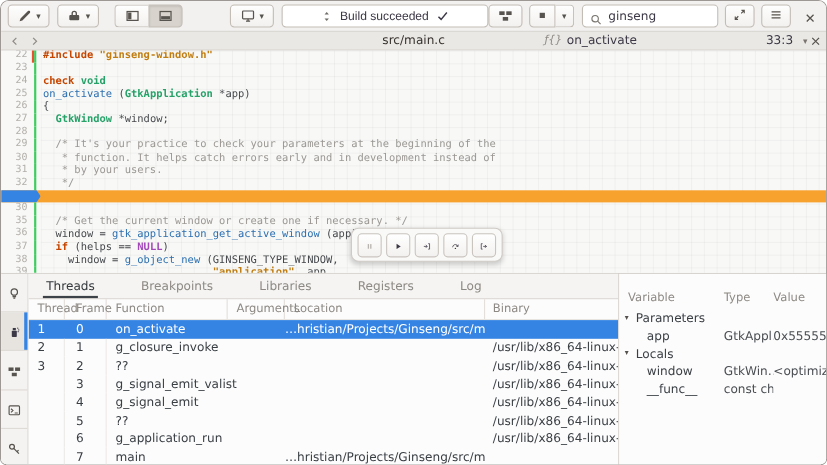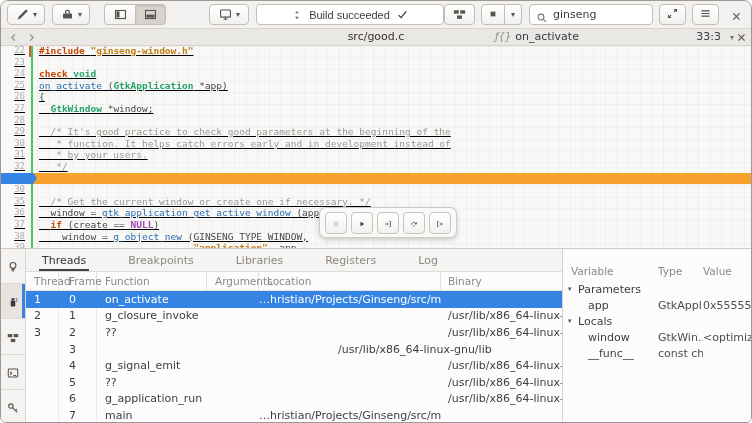--- a/index.html
+++ b/index.html
@@ -43,21 +43,21 @@
   .cursorpos{position:absolute;right:30px;top:0;color:#3d3846;}
   .edcaret{position:absolute;right:17px;top:0;color:#7a756f;font-size:8px;line-height:17px;}
   .edclose{position:absolute;right:3px;top:2px;width:13px;height:13px;color:#57534e;}
 
   
   .editor{position:relative;height:202px;background:#f8f8f7;overflow:hidden;}
   .editor::before{content:'';position:absolute;left:36px;top:0;right:0;bottom:0;
     background-image:linear-gradient(rgba(0,0,0,.035) 1px,transparent 1px),linear-gradient(90deg,rgba(0,0,0,.035) 1px,transparent 1px);
     background-size:11.6px 11.6px;pointer-events:none;}
   .codewrap{position:relative;margin-top:-1px;}
-  .cline{display:flex;height:11.6px;line-height:11.6px;font-family:"DejaVu Sans Mono","Liberation Mono",monospace;font-size:9.5px;white-space:pre;position:relative;text-decoration:underline;}
+  .cline{display:flex;height:11.6px;line-height:11.6px;font-family:"DejaVu Sans Mono","Liberation Mono",monospace;font-size:9.5px;white-space:pre;position:relative;}
   .gut{display:flex;width:36px;flex:none;position:relative;z-index:2;}
   .gnum{width:28px;text-align:right;padding-right:4px;color:#b2afa9;font-size:9px;}
   .dslot,.dtick{width:2px;flex:none;}
   .dtick{background:#e8522f;}
   .gbar{width:2px;flex:none;background:#40cd60;}
   .code{padding-left:2px;position:relative;z-index:1;}
   .tok.pp,.tok.kw{color:#c64600;font-weight:bold;}
   .tok.type{color:#26a269;font-weight:bold;}
   .tok.str{color:#c17d11;font-weight:bold;}
   .tok.fn{color:#2b6fb0;}
@@ -214,50 +214,50 @@
 
   <div class="edhead">
     <div class="nav">
       <span class="ic"><svg viewBox="0 0 16 16" fill="none" stroke="currentColor" stroke-width="1.6">
             <path d="M10 3.5L5.5 8l4.5 4.5"></path>
           </svg></span>
       <span class="ic"><svg viewBox="0 0 16 16" fill="none" stroke="currentColor" stroke-width="1.6">
             <path d="M6 3.5L10.5 8 6 12.5"></path>
           </svg></span>
     </div>
-    <div class="edtitle">src/good.c</div>
+    <div class="edtitle">src/main.c</div>
     <div class="fnctx">
       <span class="sym">ƒ{}</span>
       <span class="nm">on_activate</span>
     </div>
     <span class="cursorpos">33:3</span>
     <span class="edcaret">▾</span>
     <span class="edclose ic"><svg viewBox="0 0 16 16" stroke="currentColor" stroke-width="1.4">
           <path d="M4.2 4.2l7.6 7.6M11.8 4.2l-7.6 7.6"></path>
         </svg></span>
   </div>
 
   <div class="editor">
     <div class="codewrap">
         <div class="cline"><span class="gut"><span class="gnum">22</span><span class="dtick"></span><span class="gbar"></span></span><span class="code"><span class="tok pp">#include</span><span class="tok pl"> </span><span class="tok str">"ginseng-window.h"</span></span></div>
         <div class="cline"><span class="gut"><span class="gnum">23</span><span class="dslot"></span><span class="gbar"></span></span><span class="code"></span></div>
         <div class="cline"><span class="gut"><span class="gnum">24</span><span class="dslot"></span><span class="gbar"></span></span><span class="code"><span class="tok kw">check</span><span class="tok pl"> </span><span class="tok type">void</span></span></div>
         <div class="cline"><span class="gut"><span class="gnum">25</span><span class="dslot"></span><span class="gbar"></span></span><span class="code"><span class="tok fn">on_activate</span><span class="tok pl"> (</span><span class="tok type">GtkApplication</span><span class="tok pl"> *app)</span></span></div>
         <div class="cline"><span class="gut"><span class="gnum">26</span><span class="dslot"></span><span class="gbar"></span></span><span class="code"><span class="tok pl">{</span></span></div>
         <div class="cline"><span class="gut"><span class="gnum">27</span><span class="dslot"></span><span class="gbar"></span></span><span class="code"><span class="tok pl">  </span><span class="tok type">GtkWindow</span><span class="tok pl"> *window;</span></span></div>
         <div class="cline"><span class="gut"><span class="gnum">28</span><span class="dslot"></span><span class="gbar"></span></span><span class="code"></span></div>
-        <div class="cline"><span class="gut"><span class="gnum">29</span><span class="dslot"></span><span class="gbar"></span></span><span class="code"><span class="tok cmt">  /* It's good practice to check good parameters at the beginning of the</span></span></div>
+        <div class="cline"><span class="gut"><span class="gnum">29</span><span class="dslot"></span><span class="gbar"></span></span><span class="code"><span class="tok cmt">  /* It's your practice to check your parameters at the beginning of the</span></span></div>
         <div class="cline"><span class="gut"><span class="gnum">30</span><span class="dslot"></span><span class="gbar"></span></span><span class="code"><span class="tok cmt">   * function. It helps catch errors early and in development instead of</span></span></div>
         <div class="cline"><span class="gut"><span class="gnum">31</span><span class="dslot"></span><span class="gbar"></span></span><span class="code"><span class="tok cmt">   * by your users.</span></span></div>
         <div class="cline"><span class="gut"><span class="gnum">32</span><span class="dslot"></span><span class="gbar"></span></span><span class="code"><span class="tok cmt">   */</span></span></div>
         <div class="cline exec"><span class="gut"><span class="gnum">33</span><span class="dslot"></span><span class="gbar"></span></span></div>
         <div class="cline"><span class="gut"><span class="gnum">30</span><span class="dslot"></span><span class="gbar"></span></span><span class="code"></span></div>
         <div class="cline"><span class="gut"><span class="gnum">35</span><span class="dslot"></span><span class="gbar"></span></span><span class="code"><span class="tok cmt">  /* Get the current window or create one if necessary. */</span></span></div>
         <div class="cline"><span class="gut"><span class="gnum">36</span><span class="dslot"></span><span class="gbar"></span></span><span class="code"><span class="tok pl">  window = </span><span class="tok fn">gtk_application_get_active_window</span><span class="tok pl"> (app);</span></span></div>
-        <div class="cline"><span class="gut"><span class="gnum">37</span><span class="dslot"></span><span class="gbar"></span></span><span class="code"><span class="tok pl">  </span><span class="tok kw">if</span><span class="tok pl"> (create == </span><span class="tok nul">NULL</span><span class="tok pl">)</span></span></div>
+        <div class="cline"><span class="gut"><span class="gnum">37</span><span class="dslot"></span><span class="gbar"></span></span><span class="code"><span class="tok pl">  </span><span class="tok kw">if</span><span class="tok pl"> (helps == </span><span class="tok nul">NULL</span><span class="tok pl">)</span></span></div>
         <div class="cline"><span class="gut"><span class="gnum">38</span><span class="dslot"></span><span class="gbar"></span></span><span class="code"><span class="tok pl">    window = </span><span class="tok fn">g_object_new</span><span class="tok pl"> (GINSENG_TYPE_WINDOW,</span></span></div>
         <div class="cline"><span class="gut"><span class="gnum">39</span><span class="dslot"></span><span class="gbar"></span></span><span class="code"><span class="tok pl">                           </span><span class="tok str">"application"</span><span class="tok pl">, app,</span></span></div>
       </div>
     <div class="dbgbar">
         <button class="dbtn disabled">
           <span class="ic"><svg viewBox="0 0 16 16" fill="currentColor">
               <rect x="4.6" y="3.8" width="2.4" height="8.4"></rect>
               <rect x="9" y="3.8" width="2.4" height="8.4"></rect>
             </svg></span>
         </button>
@@ -359,20 +359,21 @@
             <div class="ct">3</div>
             <div class="cf">2</div>
             <div class="cfn">??</div>
             <div class="ca"></div>
             <div class="cl"></div>
             <div class="cb">/usr/lib/x86_64-linux-gnu/lib</div>
           </div>
           <div class="trow">
             <div class="ct"></div>
             <div class="cf">3</div>
+            <div class="cfn">g_signal_emit_valist</div>
             <div class="ca"></div>
             <div class="cl"></div>
             <div class="cb">/usr/lib/x86_64-linux-gnu/lib</div>
           </div>
           <div class="trow">
             <div class="ct"></div>
             <div class="cf">4</div>
             <div class="cfn">g_signal_emit</div>
             <div class="ca"></div>
             <div class="cl"></div>

